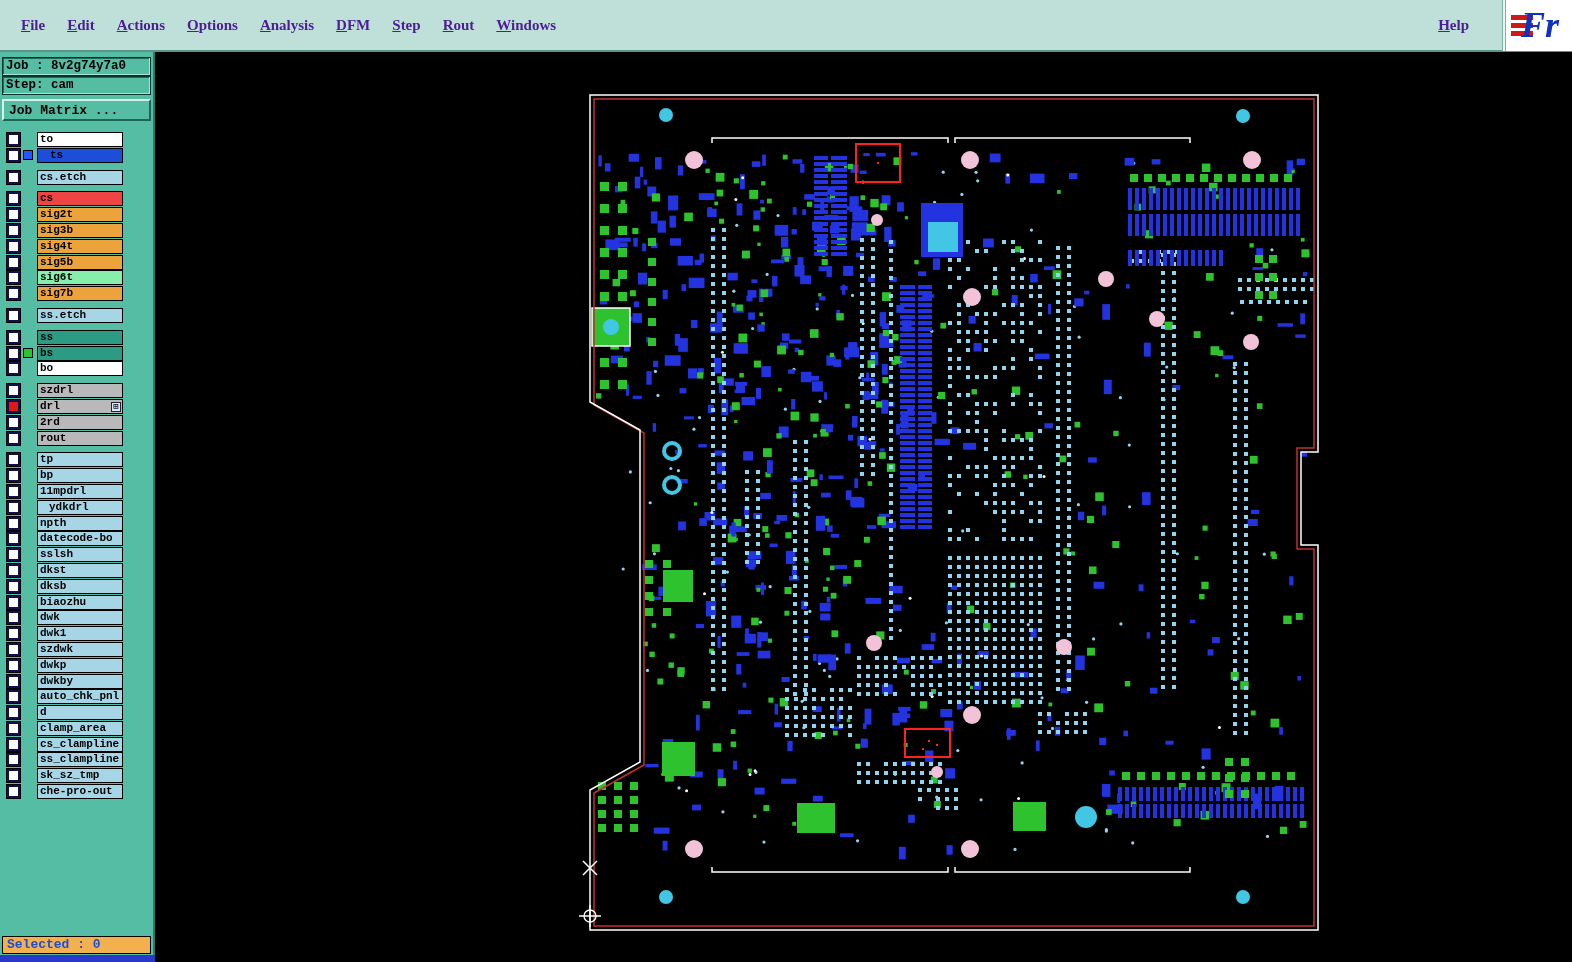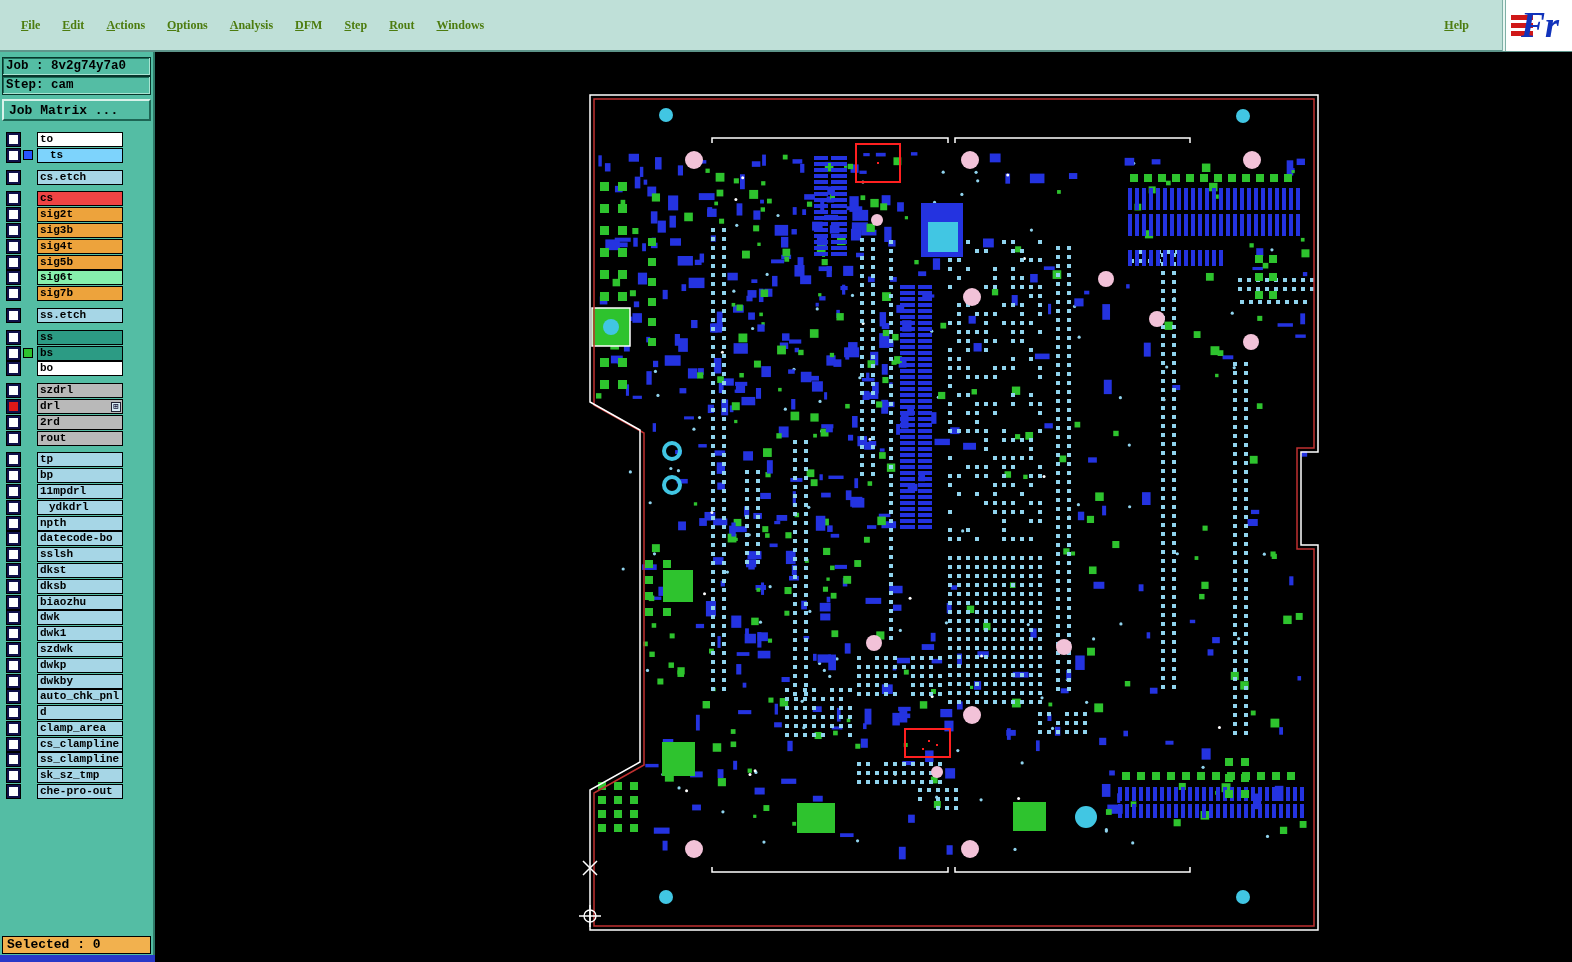--- a/index.html
+++ b/index.html
@@ -3,21 +3,21 @@
 <meta charset="utf-8">
 <style>
   *{margin:0;padding:0;box-sizing:border-box}
   html,body{width:1572px;height:962px;overflow:hidden;background:#000;font-family:"Liberation Sans",sans-serif}
   body{position:relative}
 
   
   .menubar{position:absolute;left:0;top:0;width:1572px;height:52px;background:#bfe0d8;
     border-bottom:2px solid #5d948a;display:flex;align-items:center}
   .menu-items{display:flex;align-items:center;padding-left:10px}
-  .menu-item{font-family:"Liberation Serif",serif;font-weight:700;font-size:12px;color:#4d7c0f;
+  .menu-item{font-family:"Liberation Serif",serif;font-weight:700;font-size:15px;color:#4c1d95;
     padding:4px 11px;white-space:nowrap;cursor:default}
   .menu-item u{text-decoration:underline}
   .menu-spacer{flex:1}
   .menu-help-slot{margin-right:22px}
   .sep{width:4px;height:52px;background:#e8f6f1;border-left:1px solid #7fb0a6;border-right:1px solid #7fb0a6}
   .logo-panel{width:66px;height:52px;background:#ffffff;display:flex;align-items:center;overflow:hidden;position:relative}
   .logo-bars{display:flex;flex-direction:column;gap:3px;margin-left:5px}
   .logo-bars div{width:22px;height:5px;background:#d01818}
   .logo-text{font-family:"Liberation Serif",serif;font-style:italic;font-weight:700;font-size:36px;
     color:#1133bb;margin-left:-12px;line-height:52px}
@@ -39,21 +39,21 @@
   .cbx{position:absolute;left:6px;top:0;width:15px;height:15px;background:#10104a;border:1px solid #000;
     display:flex;align-items:center;justify-content:center;cursor:default}
   .cbx b{display:block;width:9px;height:9px;background:#fff}
   .swatch{position:absolute;left:23px;top:2px;width:10px;height:10px;border:1px solid #000}
   .lbl{position:absolute;left:37px;top:0;width:86px;height:15px;border:1px solid #000;
     font:700 11px "Liberation Mono",monospace;color:#000;line-height:13px;padding-left:2px;
     white-space:nowrap;overflow:hidden;cursor:default}
   .lbl .badge{position:absolute;right:1px;top:2px;width:10px;height:10px;line-height:9px;
     font-size:9px;text-align:center;background:#d8ecf4;border:1px solid #223;color:#113}
   .selected-bar{position:absolute;left:2px;top:884px;width:149px;height:18px;background:#f2b14e;
-    border:1px solid #000;font:700 13px "Liberation Mono",monospace;color:#000000;padding:0 4px;line-height:16px}
+    border:1px solid #000;font:700 13px "Liberation Mono",monospace;color:#1d4ed8;padding:0 4px;line-height:16px}
   .bottom-strip{position:absolute;left:0;top:903px;width:155px;height:7px;background:#2838c8}
 
   
   #pcb-svg{position:absolute;left:155px;top:52px;background:#000;display:block}
 </style>
 </head>
 <body>
 
 <div class="menubar">
   <div class="menu-items">
@@ -91,21 +91,21 @@
         <span class="cbx">
           <b></b>
         </span>
         <span class="lbl" style="background: rgb(255, 255, 255);">to</span>
       </div>
       <div class="layer-row">
         <span class="cbx">
           <b></b>
         </span>
         <span class="swatch" style="background: rgb(41, 84, 255);"></span>
-        <span class="lbl" style="background: #7dd3fc; padding-left: 12px;">ts</span>
+        <span class="lbl" style="background: #1d4ed8; padding-left: 12px;">ts</span>
       </div>
       <div class="gap"></div>
       <div class="layer-row">
         <span class="cbx">
           <b></b>
         </span>
         <span class="lbl" style="background: rgb(166, 214, 230);">cs.etch</span>
       </div>
       <div class="gap"></div>
       <div class="layer-row">

